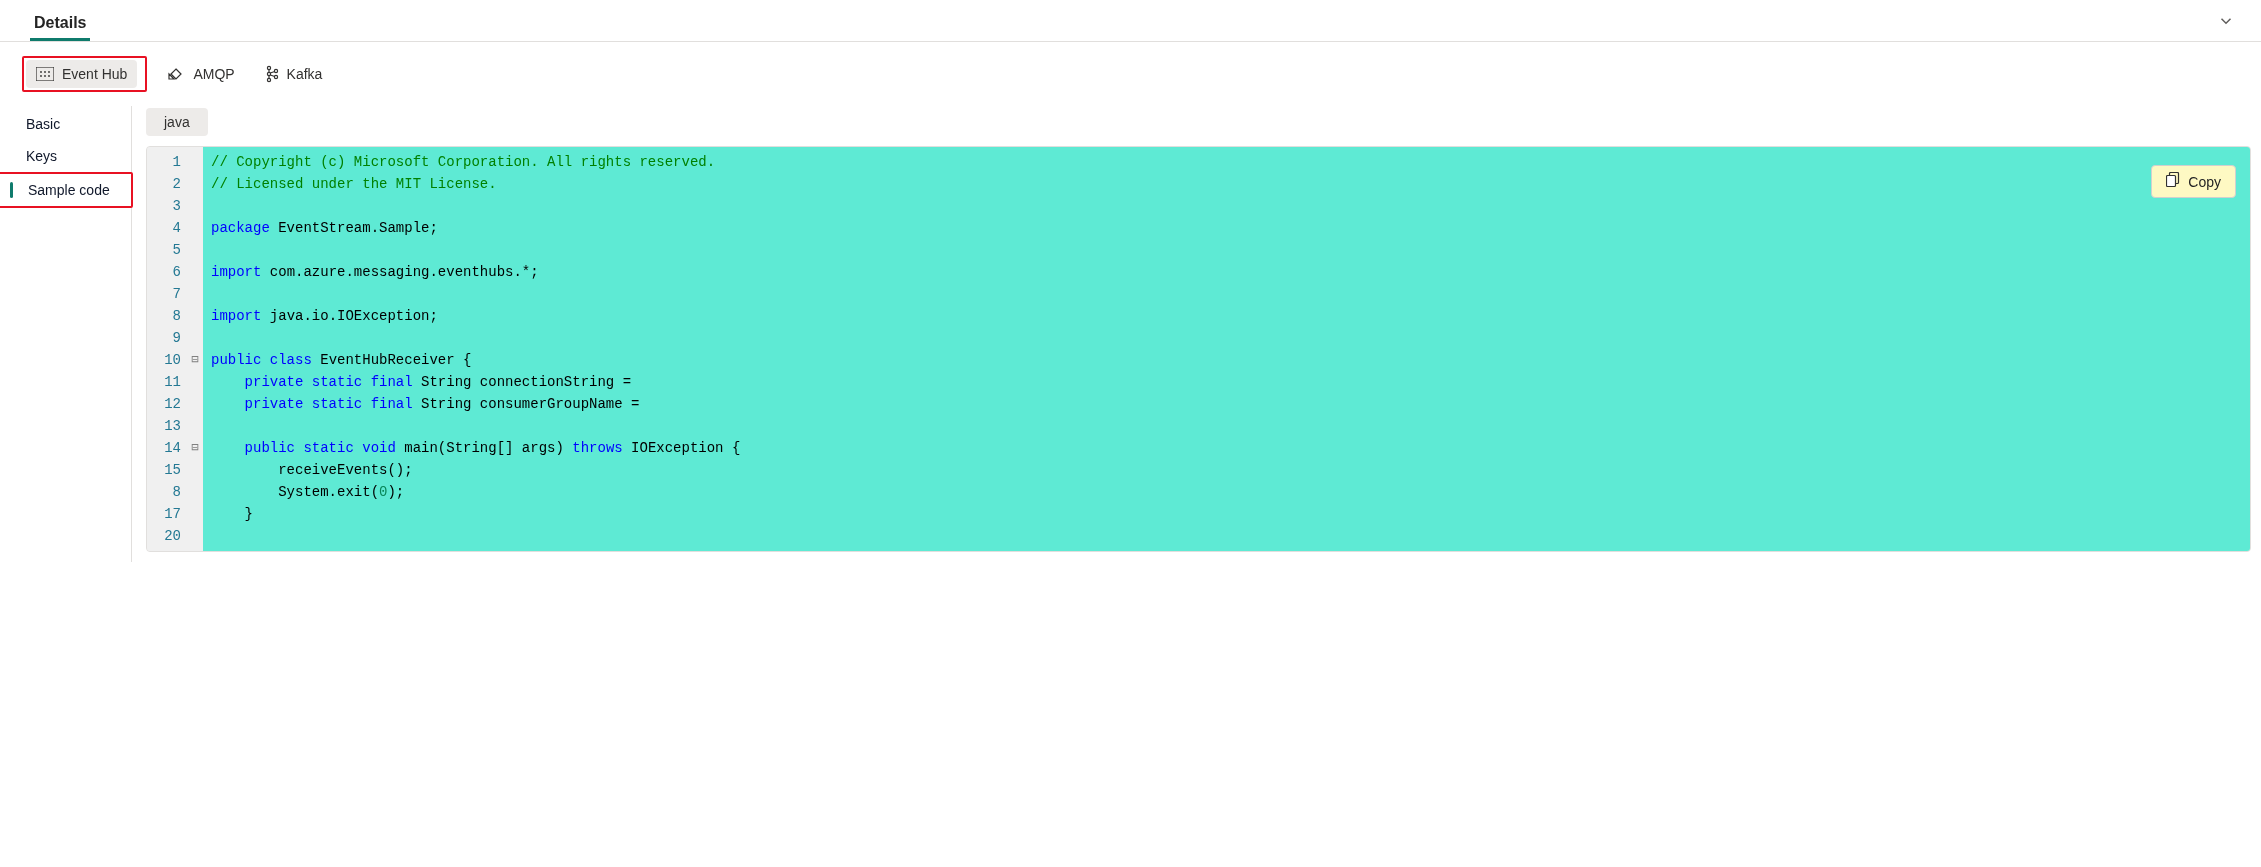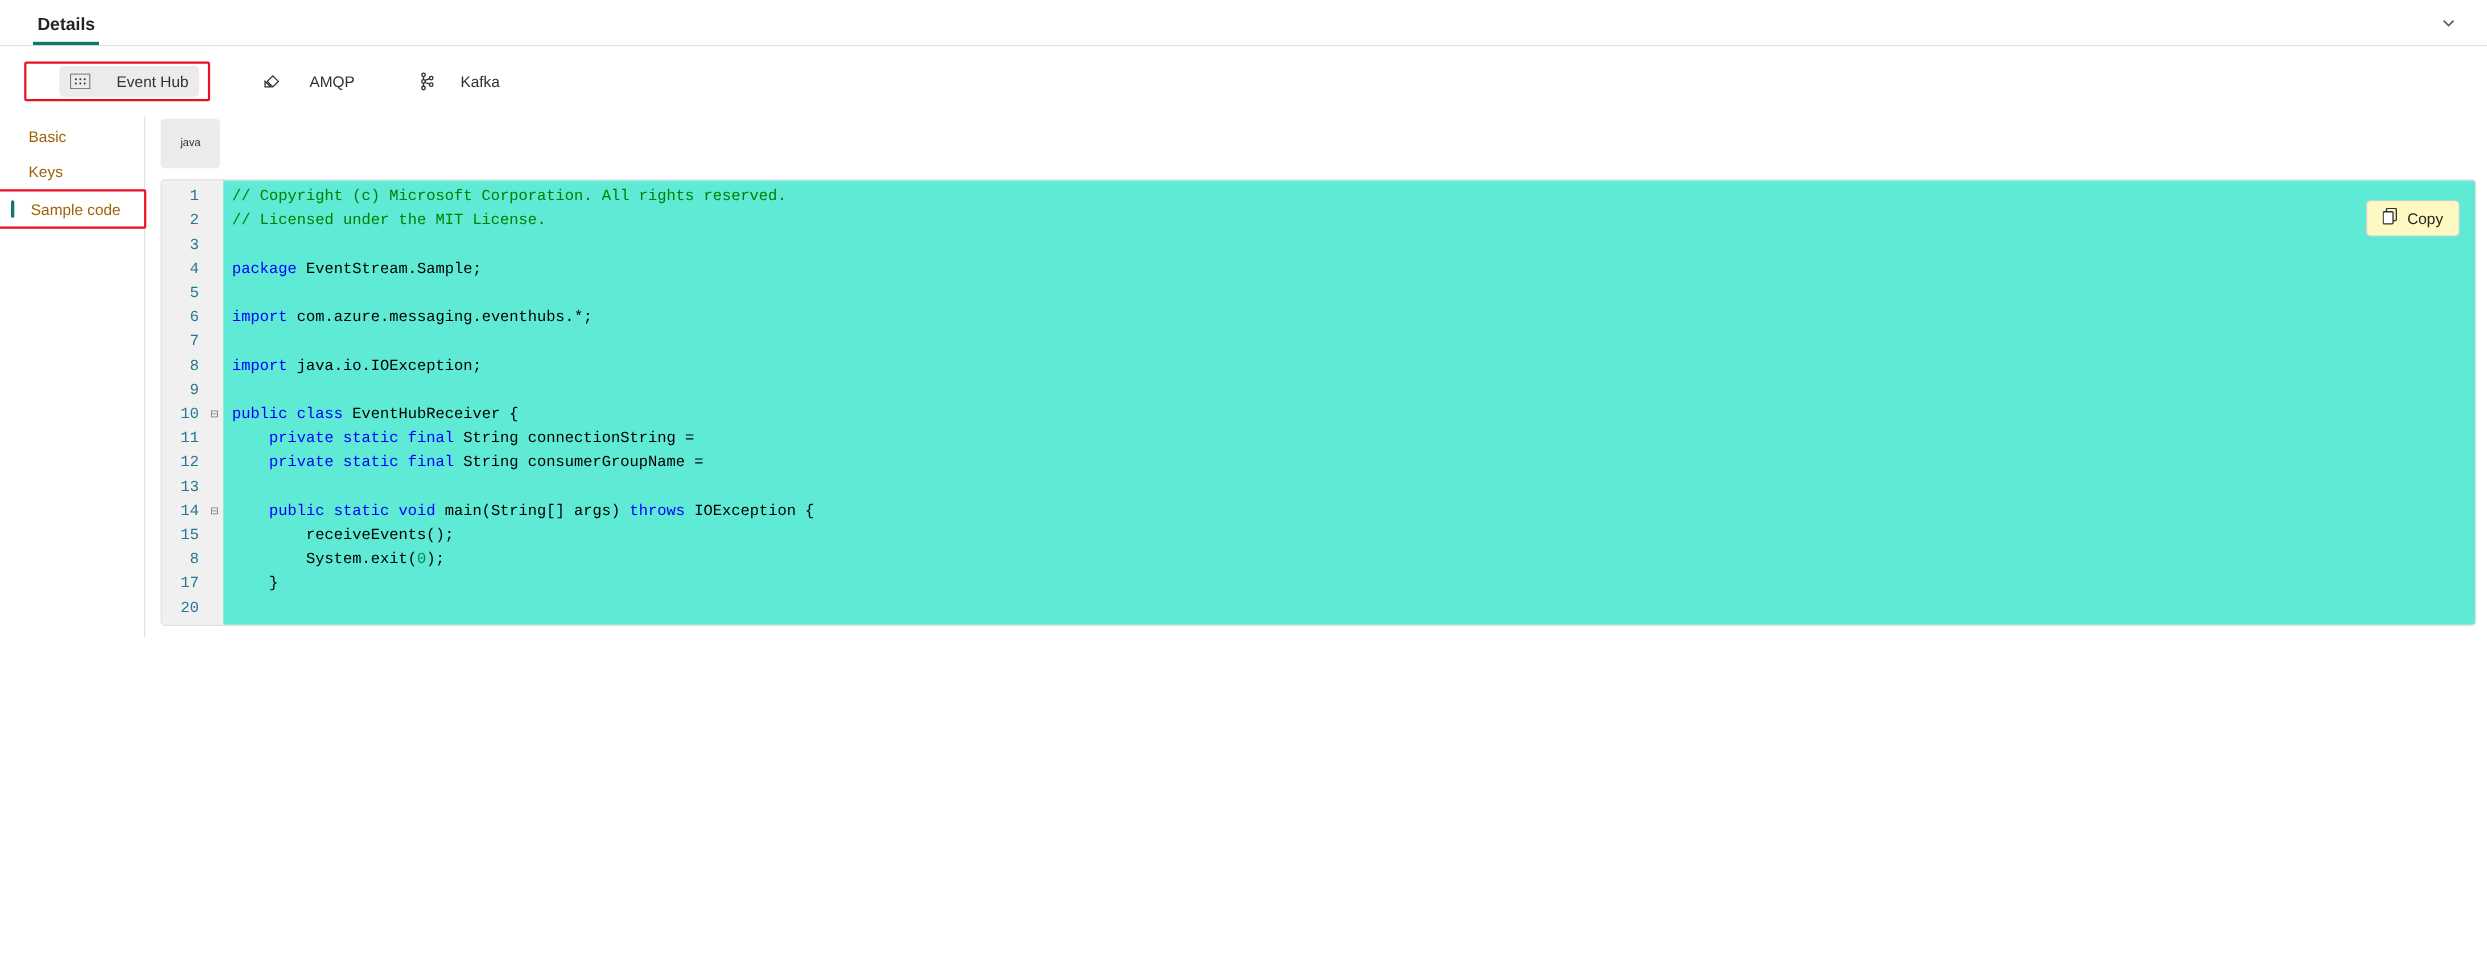--- a/index.html
+++ b/index.html
@@ -34,48 +34,47 @@
     }
     .protocol-row {
       display: flex;
       align-items: center;
       gap: 10px;
       padding: 14px 22px 14px 22px;
     }
     .protocol-btn {
       display: inline-flex;
       align-items: center;
-      gap: 24px;
+      gap: 8px;
       padding: 6px 10px;
       border-radius: 4px;
       font-size: 14px;
       color: #323130;
       cursor: pointer;
-      margin-left: 28px;
     }
     .protocol-btn.active { background: #edebe9; }
     .protocol-icon { display:inline-flex; color:#323130; }
     .highlight-red {
       border: 2px solid #e81123;
       border-radius: 2px;
       display: inline-flex;
       align-items: center;
     }
     .protocol-highlight { padding: 2px 8px 2px 2px; }
     .main-area { display: flex; }
     .sidebar {
       width: 132px;
       border-right: 1px solid #e1dfdd;
       padding: 2px 0 0 0;
       min-height: 320px;
     }
     .sidebar-item {
       padding: 8px 10px 8px 26px;
       font-size: 14px;
-      color: #a16207;
+      color: #0f172a;
       cursor: pointer;
     }
     .sidebar-item.selected {
       position: relative;
       font-weight: 400;
     }
     .sidebar-item.selected::before {
       content: "";
       position: absolute;
       left: 16px;
@@ -88,23 +87,23 @@
     .sidebar .highlight-red { display:block; margin-left:-8px; margin-right:-2px; }
     .sidebar .highlight-red .sidebar-item { padding-left:34px; }
     .content {
       flex: 1;
       padding: 2px 10px 10px 14px;
       min-width: 0;
     }
     .lang-chip {
       display: inline-block;
       background: #edebe9;
-      padding: 17px 18px;
-      border-radius: 4px;
-      font-size: 10px;
+      padding: 6px 18px;
+      border-radius: 4px;
+      font-size: 14px;
       color: #323130;
       margin-bottom: 10px;
     }
     .code-wrapper {
       position: relative;
       border: 1px solid #e1dfdd;
       border-radius: 4px;
       background: #f0f0f0;
       overflow: hidden;
     }

